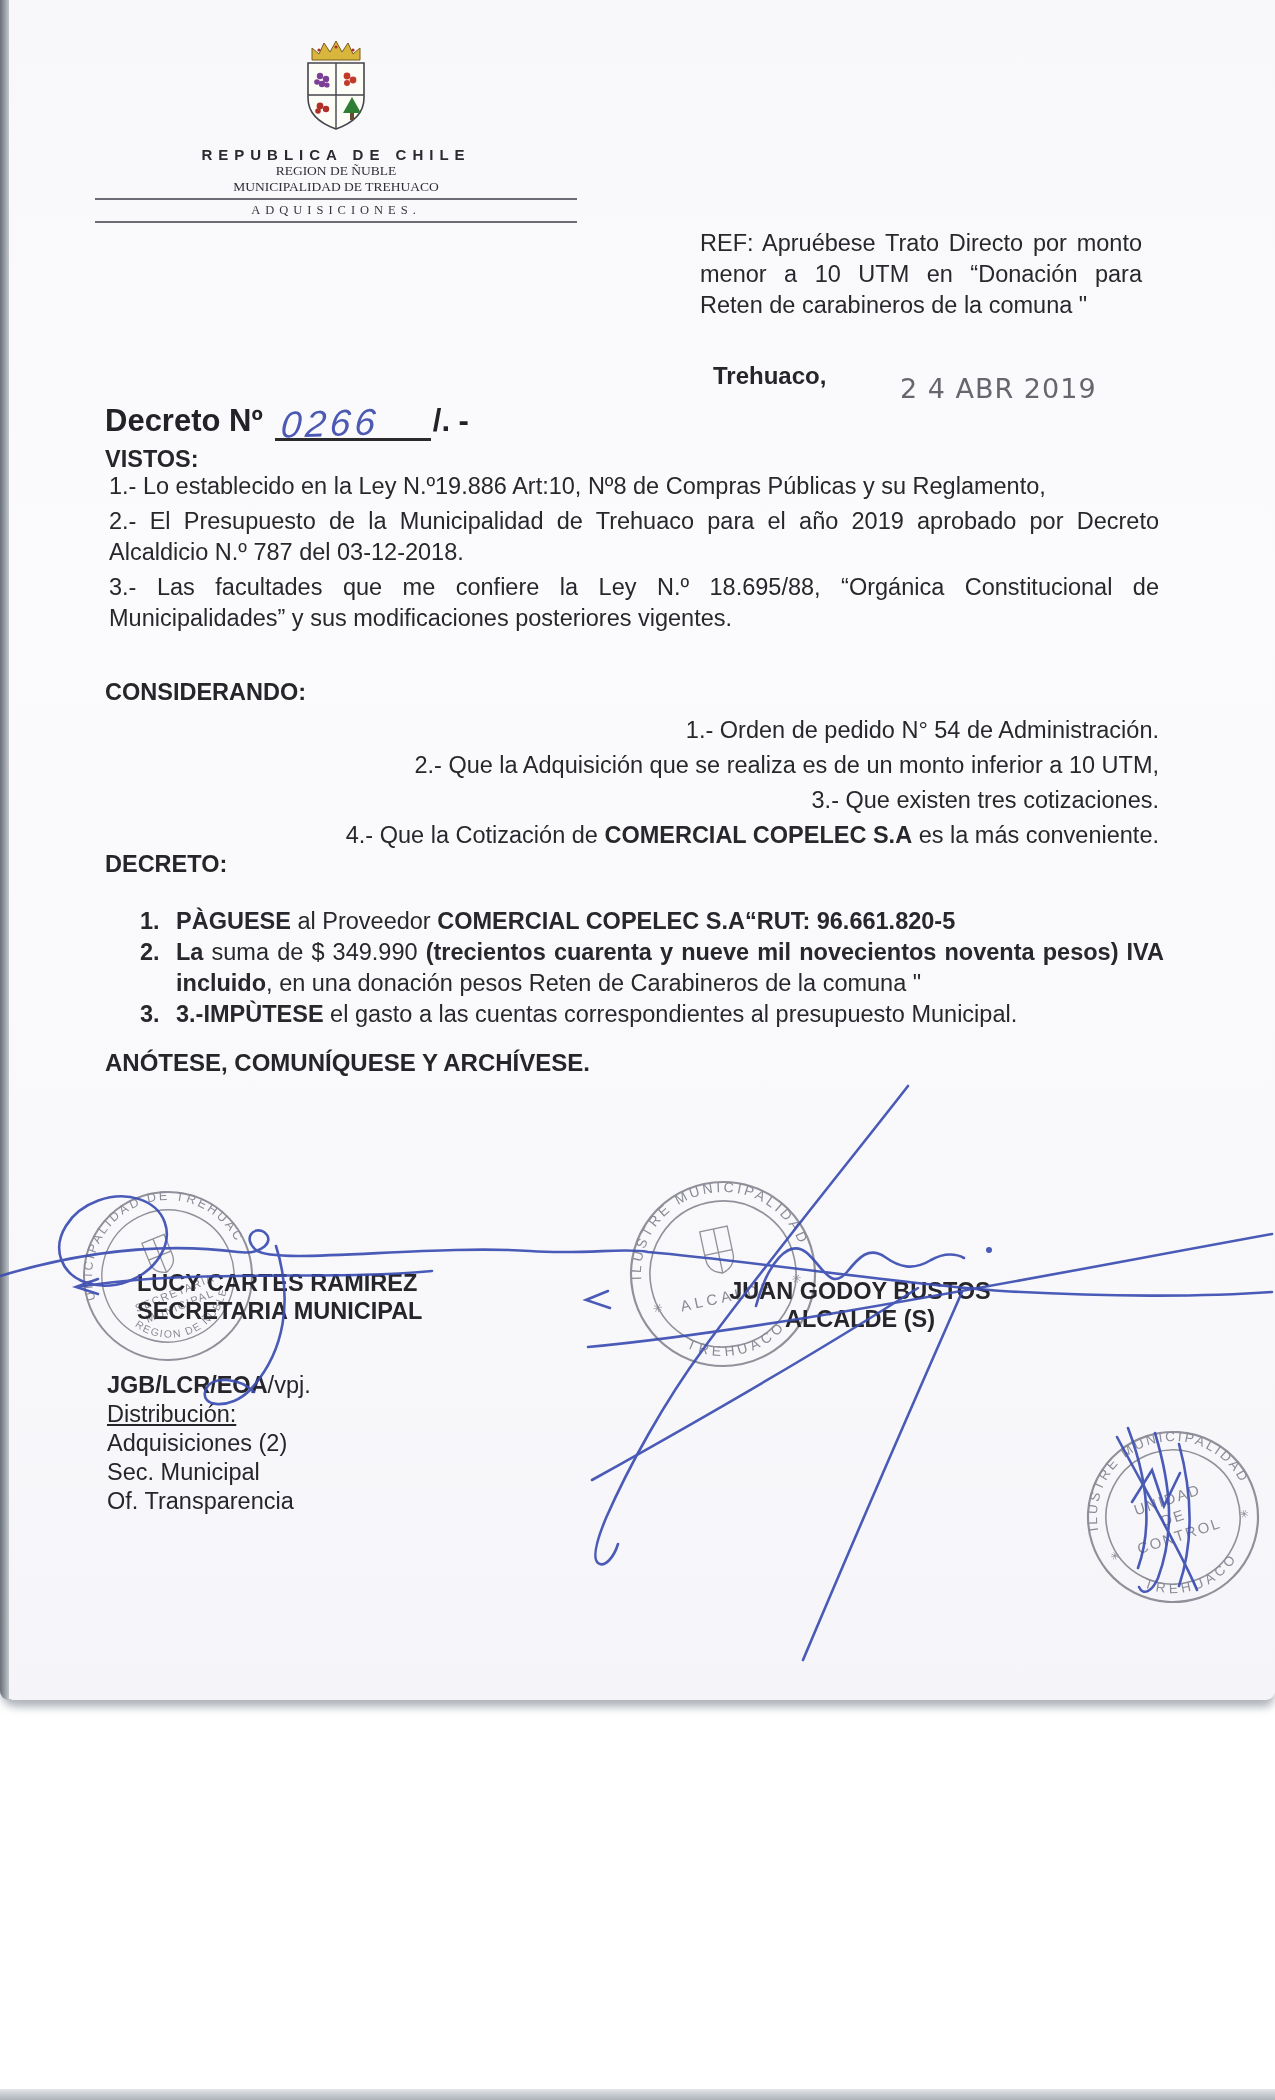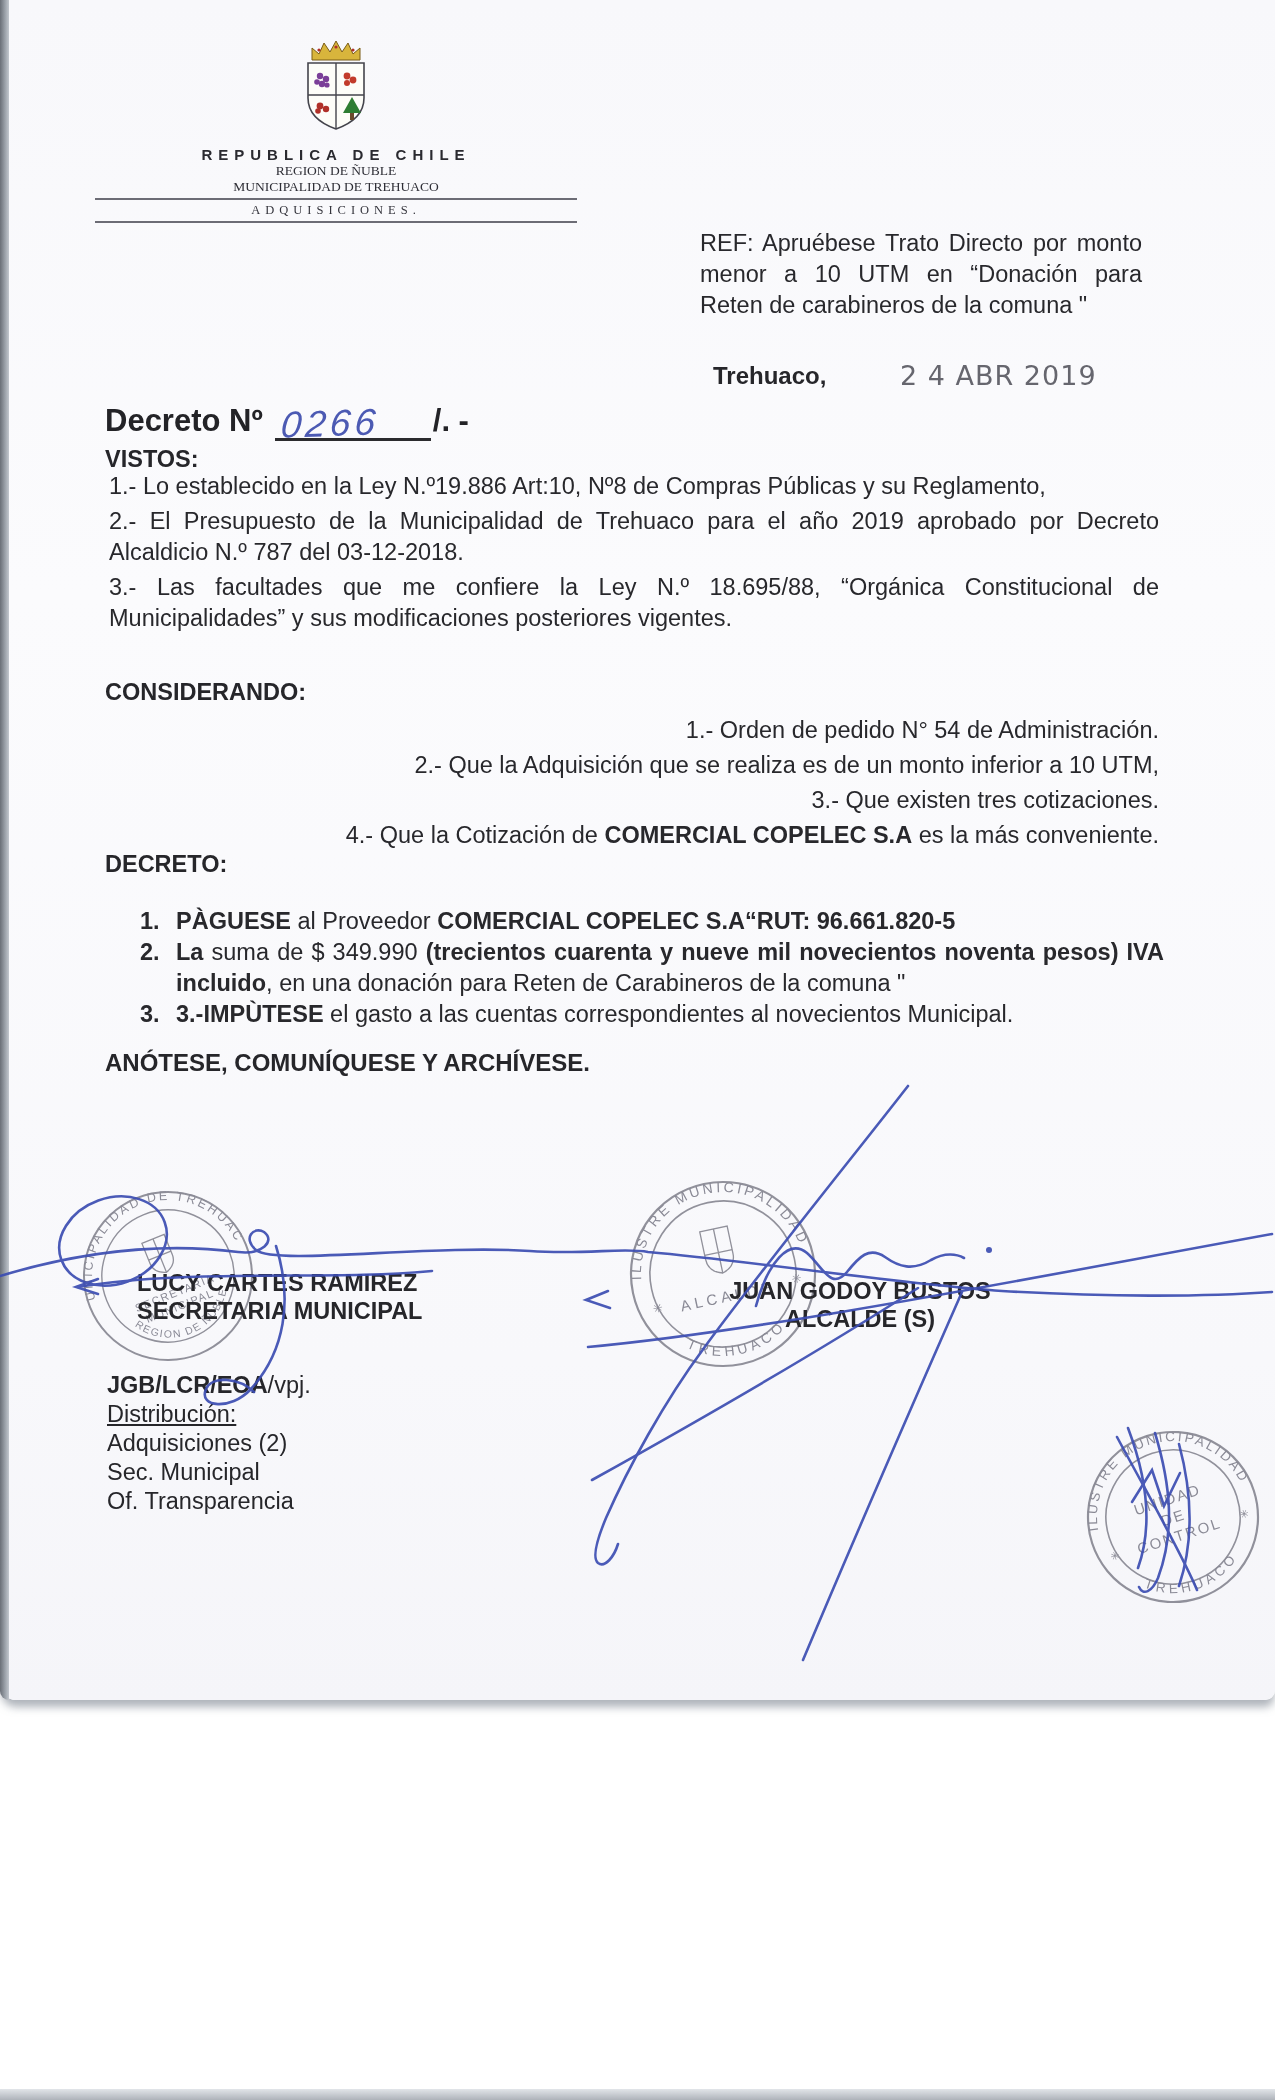--- a/index.html
+++ b/index.html
@@ -28,21 +28,21 @@
   .hdr-serif{font-family:"Liberation Serif", serif;font-size:13.5px;color:#2e2e36;line-height:16px;}
   .hdr-rule{height:0;border-top:2px solid rgba(60,60,72,.75);margin:3px 0;}
   .hdr-dept{font-family:"Liberation Serif", serif;font-size:12.5px;letter-spacing:5px;color:#34343c;}
   
   .t{font-size:23.5px;line-height:31px;color:#28282c;}
   .b{font-weight:bold;}
   .just{text-align:justify;}
   .t p{margin:4px;}
   .ref{left:700px;top:228px;width:442px;}
   .dateline-city{left:713px;top:362px;font-size:24px;font-weight:bold;}
-  .date-stamp{left:900px;top:360px;font-family:"DejaVu Sans", sans-serif;font-size:27px;
+  .date-stamp{left:900px;top:373px;font-family:"DejaVu Sans", sans-serif;font-size:27px;
     color:#5a5a62;letter-spacing:1px;opacity:.92;}
   .decreto-line{left:105px;top:396px;display:flex;align-items:flex-end;}
   .decreto-label,.decreto-suffix{font-size:31px;font-weight:bold;color:#232327;line-height:40px;}
   .decreto-underline{position:relative;width:156px;height:42px;margin:0 2px 0 12px;
     border-bottom:3.5px solid #2b2b2e;}
   .decreto-number{position:absolute;left:6px;bottom:-7px;font-size:37px;color:#4352b0;
     font-style:italic;letter-spacing:4px;transform:rotate(-2deg) skewX(-7deg);opacity:.95;}
   .sec-title{font-size:23.5px;font-weight:bold;}
   .vistos-title{left:105px;top:446px;}
   .vistos-block{left:105px;top:467px;width:1058px;}
@@ -138,25 +138,25 @@
 </div>
 
 <div class="abs decreto-title sec-title">DECRETO:</div>
 
 <div class="abs dlist-row t" style="top:906px;">
   <span class="dlist-num">1.</span>
   <span class="dlist-text"><span class="b">PÀGUESE</span><span> al Proveedor </span><span class="b">COMERCIAL COPELEC S.A“RUT: 96.661.820-5</span></span>
 </div>
 <div class="abs dlist-row t" style="top:937px;">
   <span class="dlist-num">2.</span>
-  <span class="dlist-text just"><span class="b">La</span><span> suma de $ 349.990 </span><span class="b">(trecientos cuarenta y nueve mil novecientos noventa pesos) IVA incluido</span><span>, en una donación para Reten de Carabineros de la comuna "</span></span>
+  <span class="dlist-text just"><span class="b">La</span><span> suma de $ 349.990 </span><span class="b">(trecientos cuarenta y nueve mil novecientos noventa pesos) IVA incluido</span><span>, en una donación pesos Reten de Carabineros de la comuna "</span></span>
 </div>
 <div class="abs dlist-row t" style="top:999px;">
   <span class="dlist-num">3.</span>
-  <span class="dlist-text"><span class="b">3.-IMPÙTESE</span><span> el gasto a las cuentas correspondientes al novecientos Municipal.</span></span>
+  <span class="dlist-text"><span class="b">3.-IMPÙTESE</span><span> el gasto a las cuentas correspondientes al presupuesto Municipal.</span></span>
 </div>
 
 <div class="abs closing">ANÓTESE, COMUNÍQUESE Y ARCHÍVESE.</div>
 
 <div class="abs sig-left">
   <div>LUCY CARTES RAMIREZ</div>
   <div>SECRETARIA MUNICIPAL</div>
 </div>
 <div class="abs sig-right">
   <div>JUAN GODOY BUSTOS</div>

